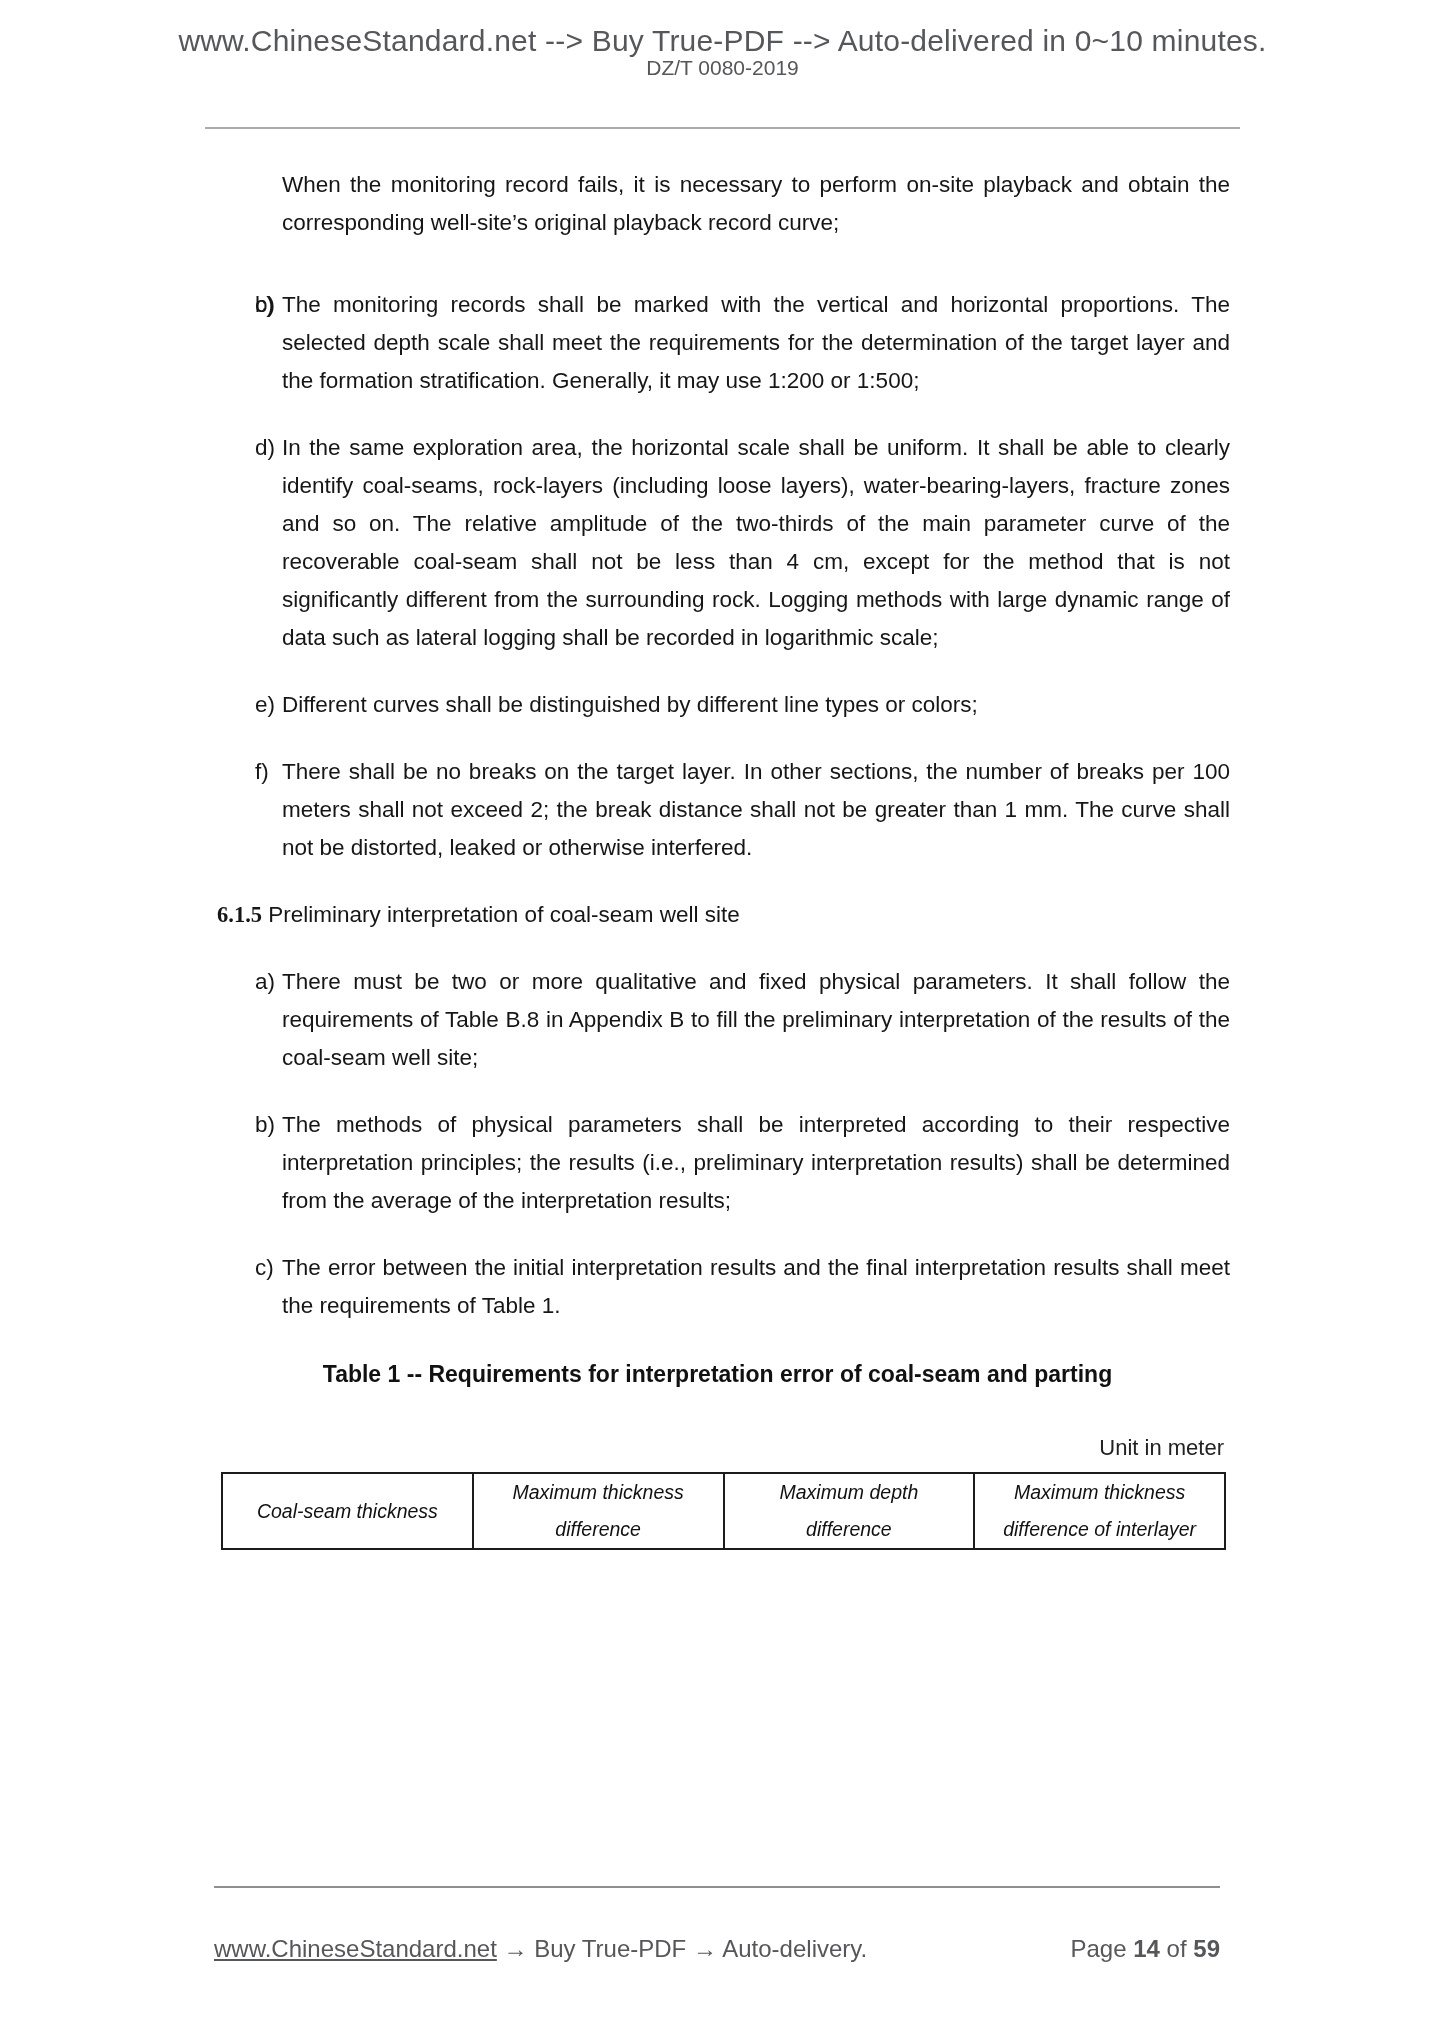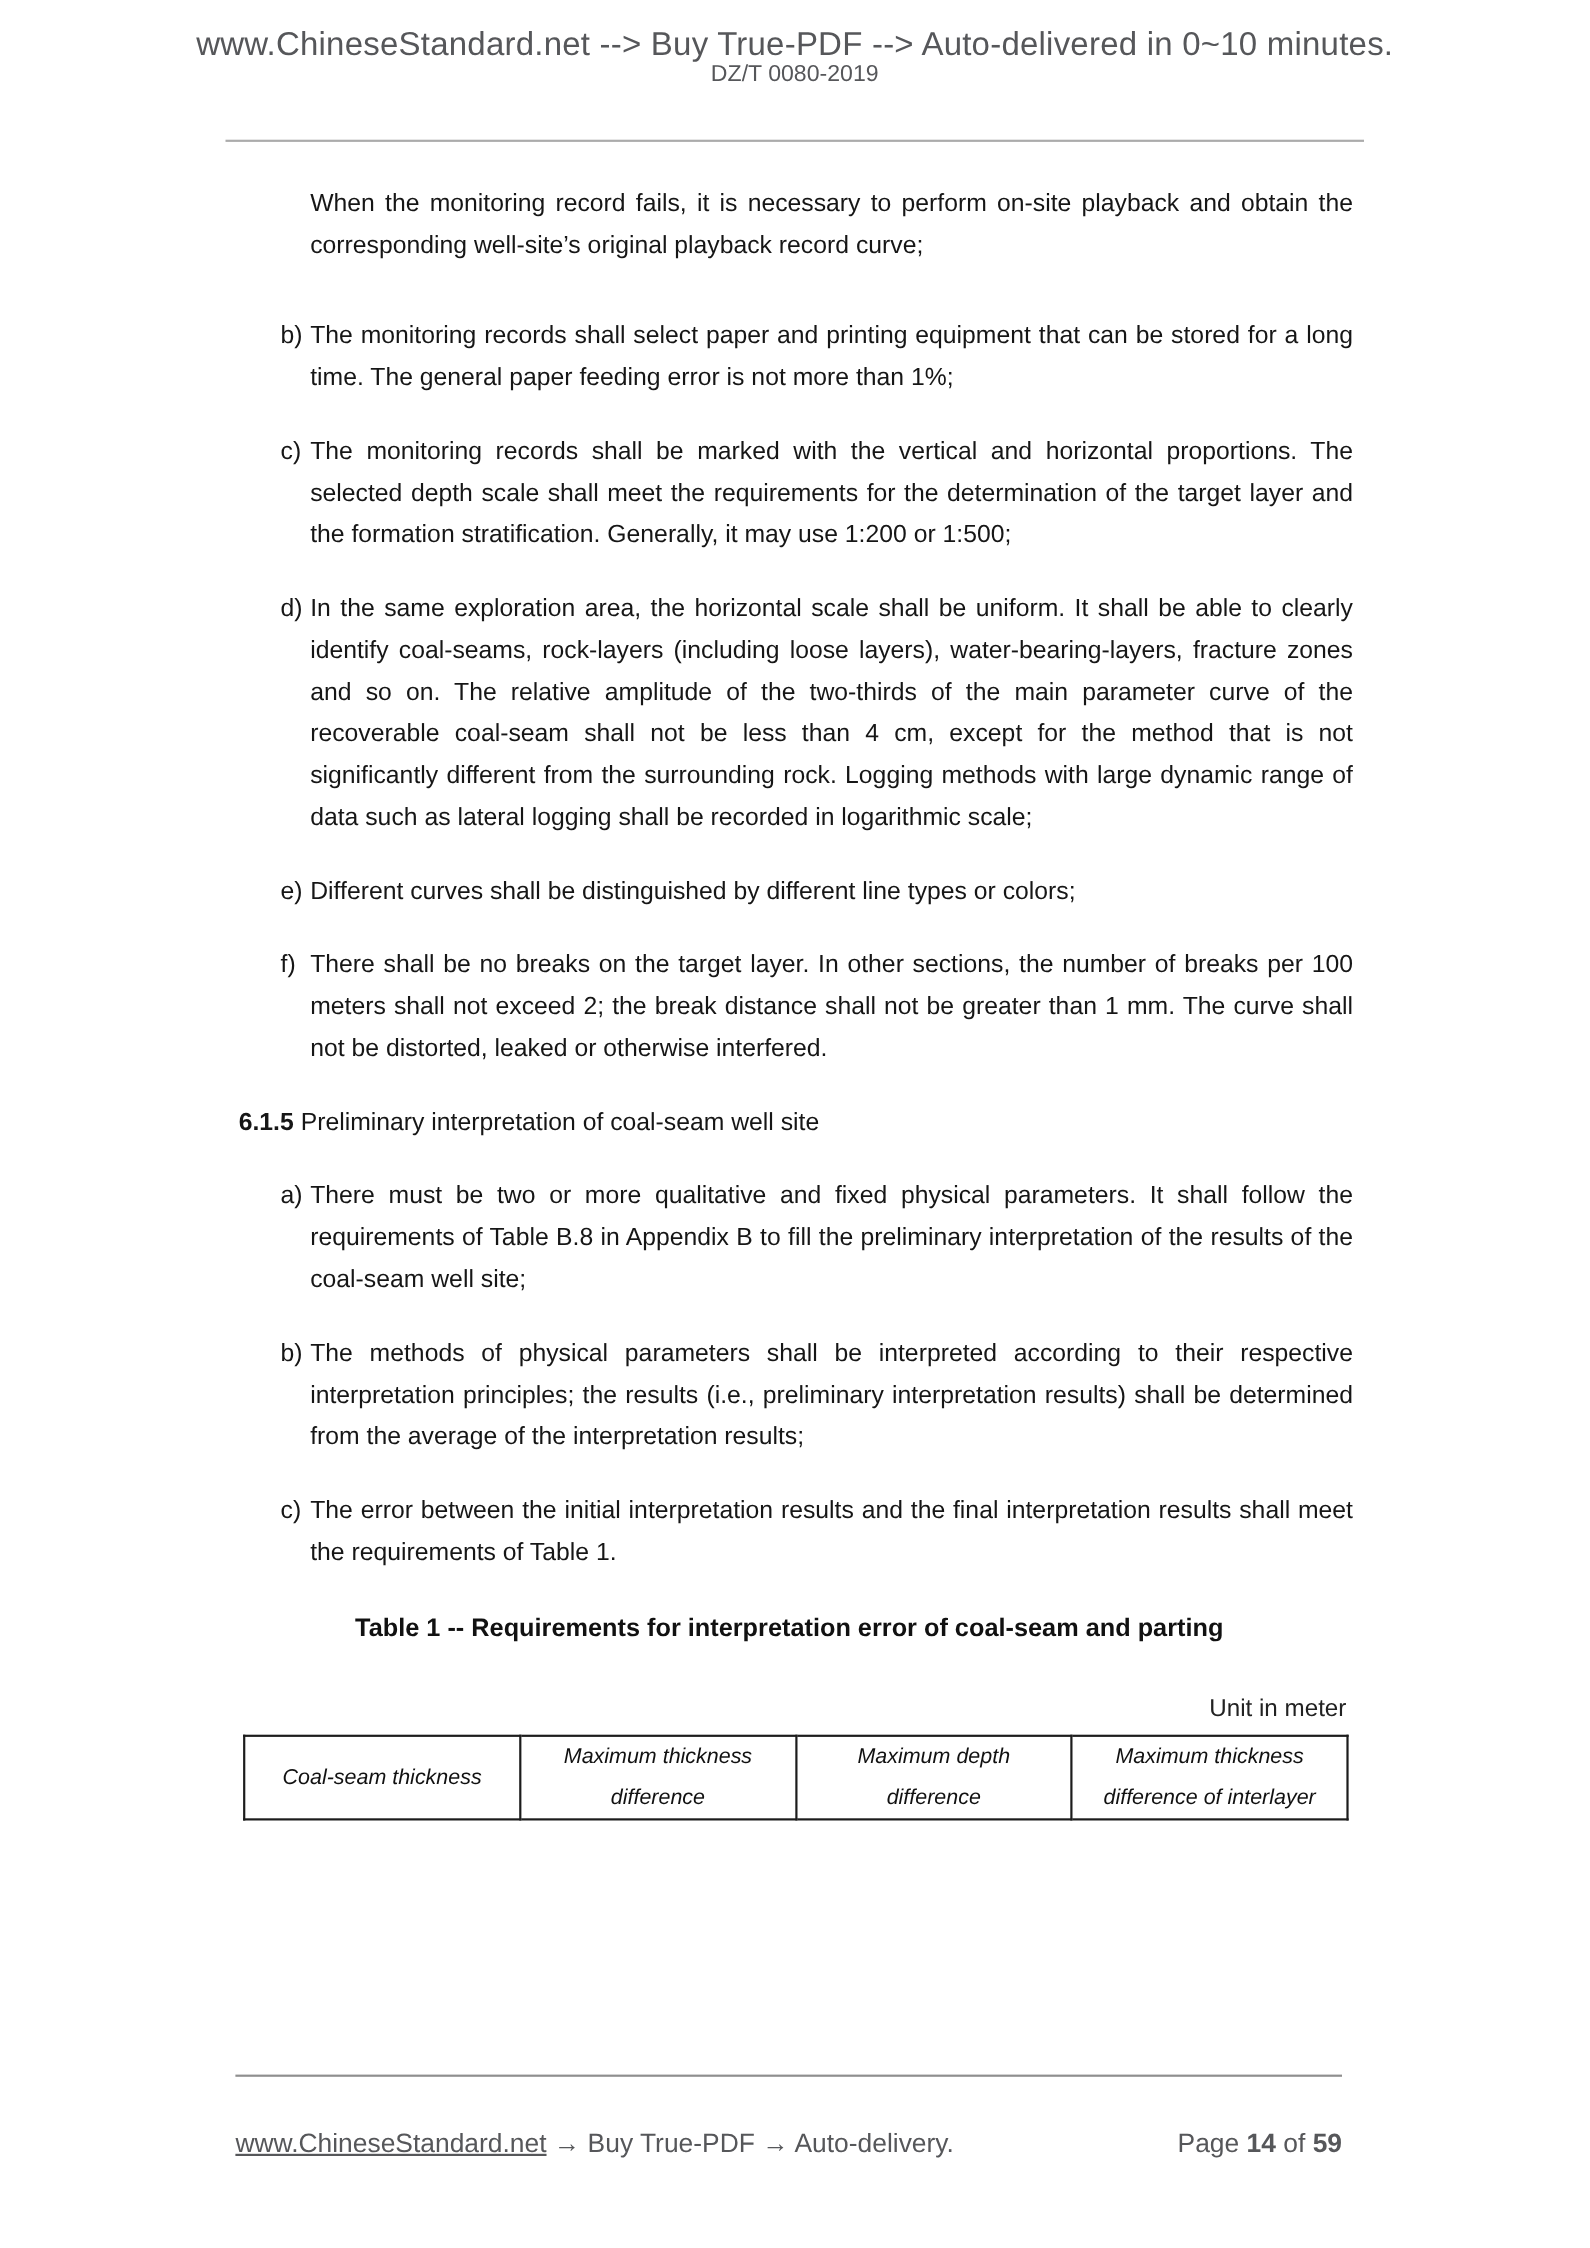--- a/index.html
+++ b/index.html
@@ -28,21 +28,21 @@
   
   .main{
     position:absolute;left:205px;top:166px;width:1025px;
     font-size:22.5px;line-height:38px;color:#161616;
   }
   .para{text-align:justify;margin:0 0 44px 0;}
   .intro{padding-left:77px;}
   .item{position:relative;padding-left:77px;text-align:justify;margin:0 0 29px 0;}
   .item .marker{position:absolute;left:50px;top:0;text-align:left;}
   .heading{margin:0 0 29px 12px;}
-  .heading .num{font-weight:bold;}
+  .heading .num{font-weight:bold;font-family:Liberation Serif, serif;}
 
   
   .table-title{
     text-align:center;font-weight:bold;font-size:23px;
     margin:4px 0 0 0;line-height:40px;color:#111;
   }
   .unit-note{
     text-align:right;padding-right:6px;margin-top:40px;
     font-size:22px;line-height:28px;color:#222;
   }
@@ -76,21 +76,20 @@
   <div class="hdr-line1">www.ChineseStandard.net --&gt; Buy True-PDF --&gt; Auto-delivered in 0~10 minutes.</div>
   <div class="hdr-line2">DZ/T 0080-2019</div>
   <div class="hdr-rule"></div>
 
   <div class="main">
 
     <p class="para intro">When the monitoring record fails, it is necessary to perform on-site playback and obtain the corresponding well-site’s original playback record curve;</p>
 
     <div class="item">
       <span class="marker">b)</span>
-      <span>The monitoring records shall select paper and printing equipment that can be stored for a long time. The general paper feeding error is not more than 1%;</span>
     </div>
 
     <div class="item">
       <span class="marker">c)</span>
       <span>The monitoring records shall be marked with the vertical and horizontal proportions. The selected depth scale shall meet the requirements for the determination of the target layer and the formation stratification. Generally, it may use 1:200 or 1:500;</span>
     </div>
 
     <div class="item">
       <span class="marker">d)</span>
       <span>In the same exploration area, the horizontal scale shall be uniform. It shall be able to clearly identify coal-seams, rock-layers (including loose layers), water-bearing-layers, fracture zones and so on. The relative amplitude of the two-thirds of the main parameter curve of the recoverable coal-seam shall not be less than 4 cm, except for the method that is not significantly different from the surrounding rock. Logging methods with large dynamic range of data such as lateral logging shall be recorded in logarithmic scale;</span>

